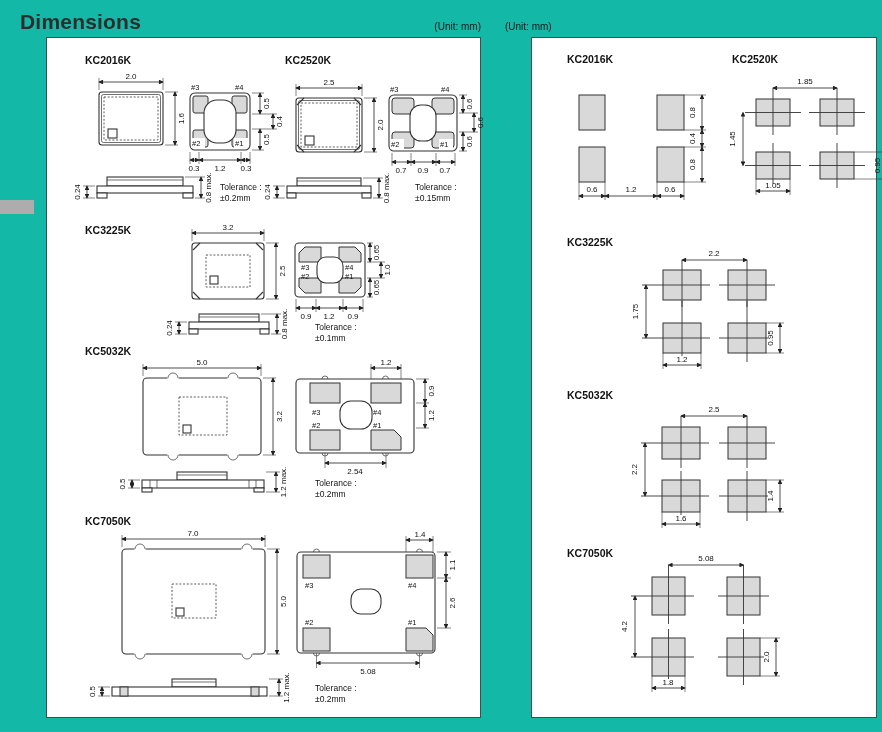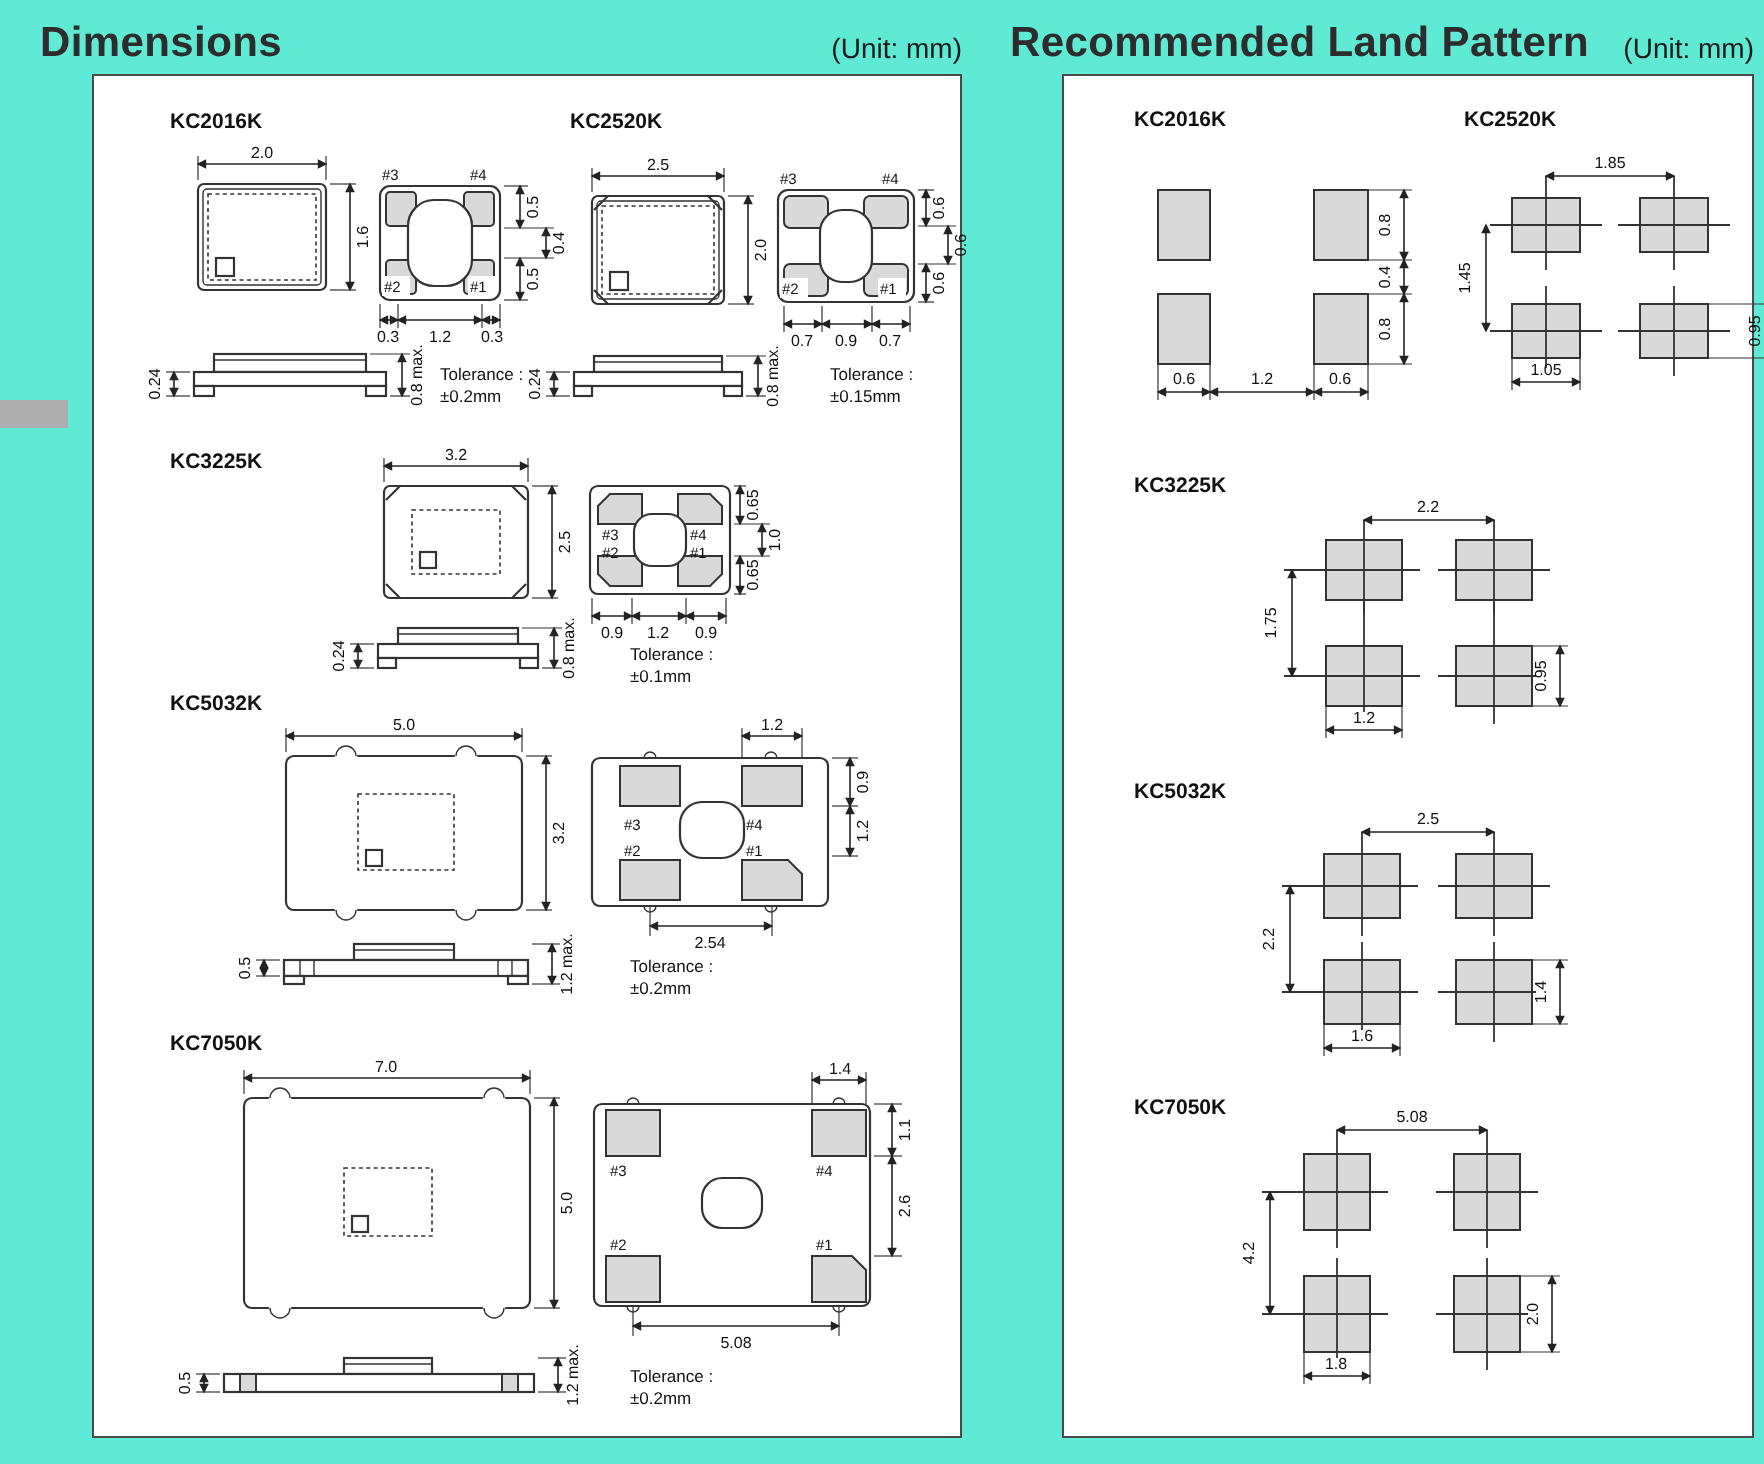--- a/index.html
+++ b/index.html
@@ -1,22 +1,22 @@
 <!DOCTYPE html>
 <html><head>
 <meta charset="utf-8">
 <style>
   html,body{margin:0;padding:0;background:#fff;width:882px;height:732px;
     font-family:"Liberation Sans","DejaVu Sans",sans-serif;}
-  .stage{position:relative;width:882px;height:732px;background:#5eead4;overflow:hidden;}
+  .stage{position:relative;width:882px;height:732px;background:#14b8a6;overflow:hidden;}
   .side-tab{position:absolute;left:0;top:200px;width:34px;height:14px;background:#adadad;}
   .panel{position:absolute;top:6px;}
   .panel-header{display:flex;justify-content:space-between;align-items:flex-end;height:28px;margin-bottom:3px;}
   .panel-title{font-size:21px;font-weight:600;color:#2d2d2d;letter-spacing:0.2px;}
-  .panel-unit{font-size:14px;color:#1a1a1a;padding-bottom:2px;}
+  .panel-unit{font-size:10px;color:#1a1a1a;padding-bottom:2px;}
   .panel-box{border:1.5px solid #4a4a4a;background:#fff;margin-left:26px;}
   
   .ln{fill:none;stroke:#333;stroke-width:1.1;}
   .lnw{fill:#fff;stroke:#333;stroke-width:1.1;}
   .thin{fill:none;stroke:#333;stroke-width:0.7;}
   .pad{fill:#d9d9d9;stroke:#333;stroke-width:1;}
   .dsh{fill:none;stroke:#333;stroke-width:0.8;stroke-dasharray:2 1.7;}
   .dim{stroke:#222;stroke-width:0.8;fill:none;}
   .ext{stroke:#333;stroke-width:0.6;}
   .cross{stroke:#333;stroke-width:0.9;}
@@ -417,21 +417,20 @@
         <text class="tt" x="268" y="653">Tolerance :</text>
         <text class="tt" x="268" y="664">±0.2mm</text>
       </g>
     </g>
   </svg>
   </div>
 </div>
 
 <div class="panel" style="left:505px;width:372px;">
   <div class="panel-header">
-    <span class="panel-title">Recommended Land Pattern</span>
     <span class="panel-unit">(Unit: mm)</span>
   </div>
   <div class="panel-box">
   <svg width="369" height="675" viewBox="0 0 369 675">
 
     <g>
       <text class="tl" x="35" y="25">KC2016K</text>
       <rect class="pad" x="47" y="57" width="26" height="35"></rect>
       <rect class="pad" x="125" y="57" width="27" height="35"></rect>
       <rect class="pad" x="47" y="109" width="26" height="35"></rect>

